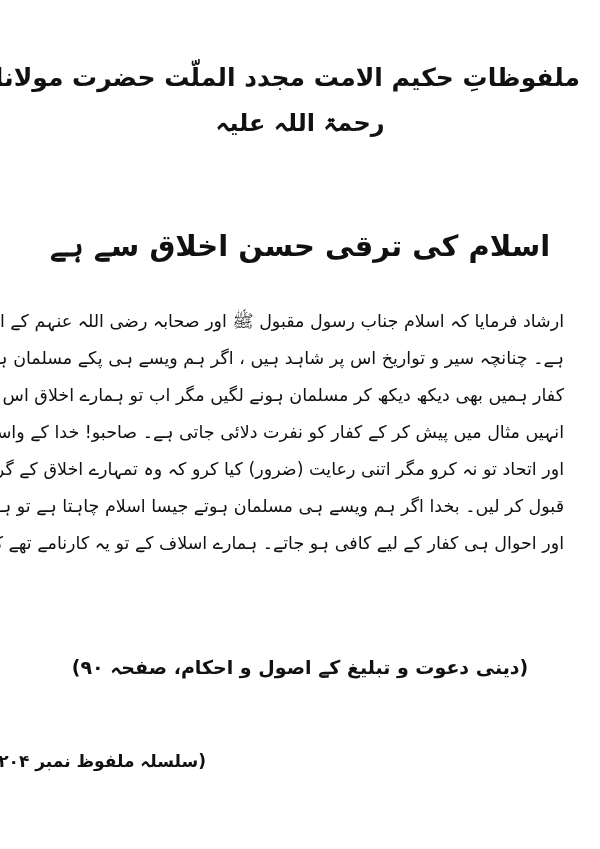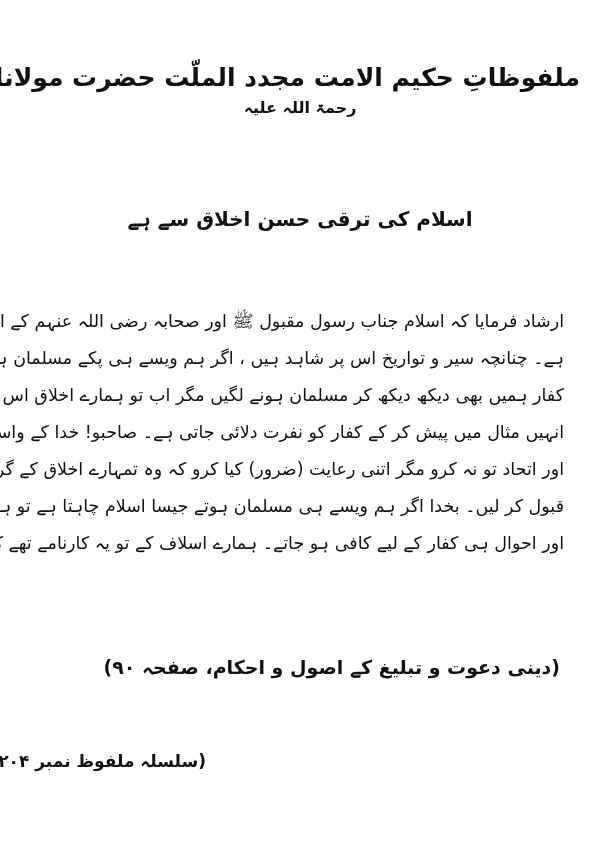--- a/index.html
+++ b/index.html
@@ -22,22 +22,22 @@
       direction: rtl;
     }
     .heading {
       position: absolute;
       left: 20px; right: 20px;
       text-align: center;
       font-weight: bold;
       white-space: nowrap;
     }
     .heading-1 { top: 58px; font-size: 25px; line-height: 40px; }
-    .heading-2 { top: 90px; font-size: 16px; line-height: 36px; }
-    .heading-3 { top: 199px; font-size: 20px; line-height: 40px; }
+    .heading-2 { top: 105px; font-size: 24px; line-height: 36px; }
+    .heading-3 { top: 226px; font-size: 29px; line-height: 40px; }
     .body-text {
       position: absolute;
       left: 40px;
       right: 36px;
       top: 303px;
       font-size: 17.5px;
       line-height: 37px;
     }
     .body-line {
       display: block;
@@ -46,20 +46,21 @@
       text-align-last: justify;
       height: 37px;
     }
     .body-line.last {
       text-align-last: right;
     }
     .reference {
       position: absolute;
       left: 40px; right: 40px;
       top: 650px;
+      text-align: center;
       font-size: 19px;
       font-weight: bold;
       line-height: 34px;
       white-space: nowrap;
     }
     .series {
       position: absolute;
       left: 36px;
       top: 745px;
       width: 170px;

